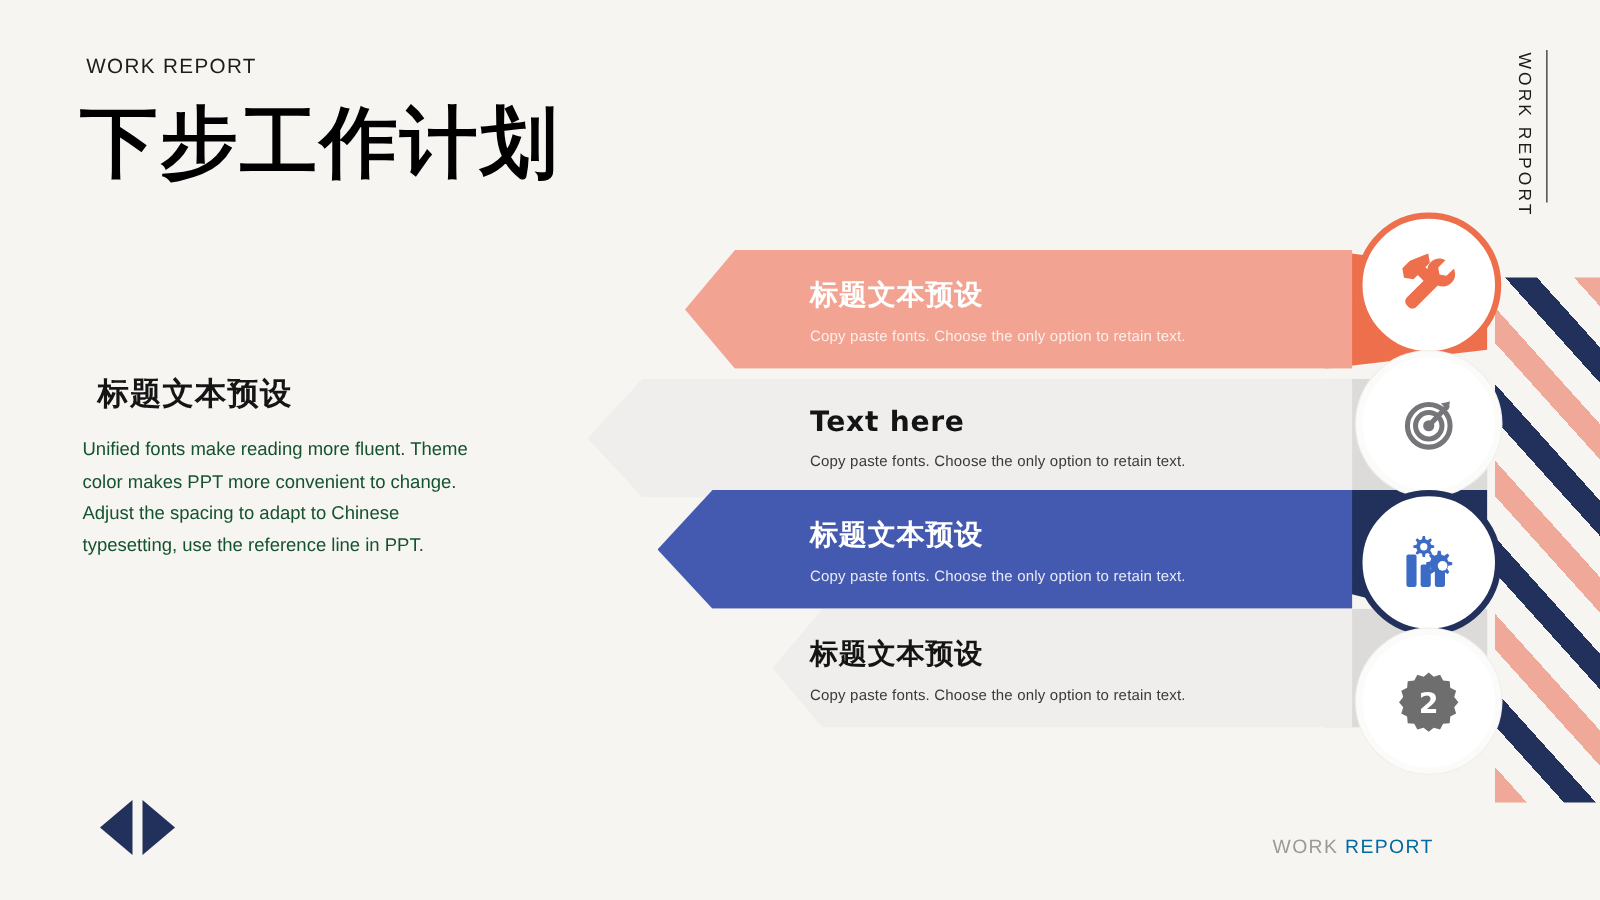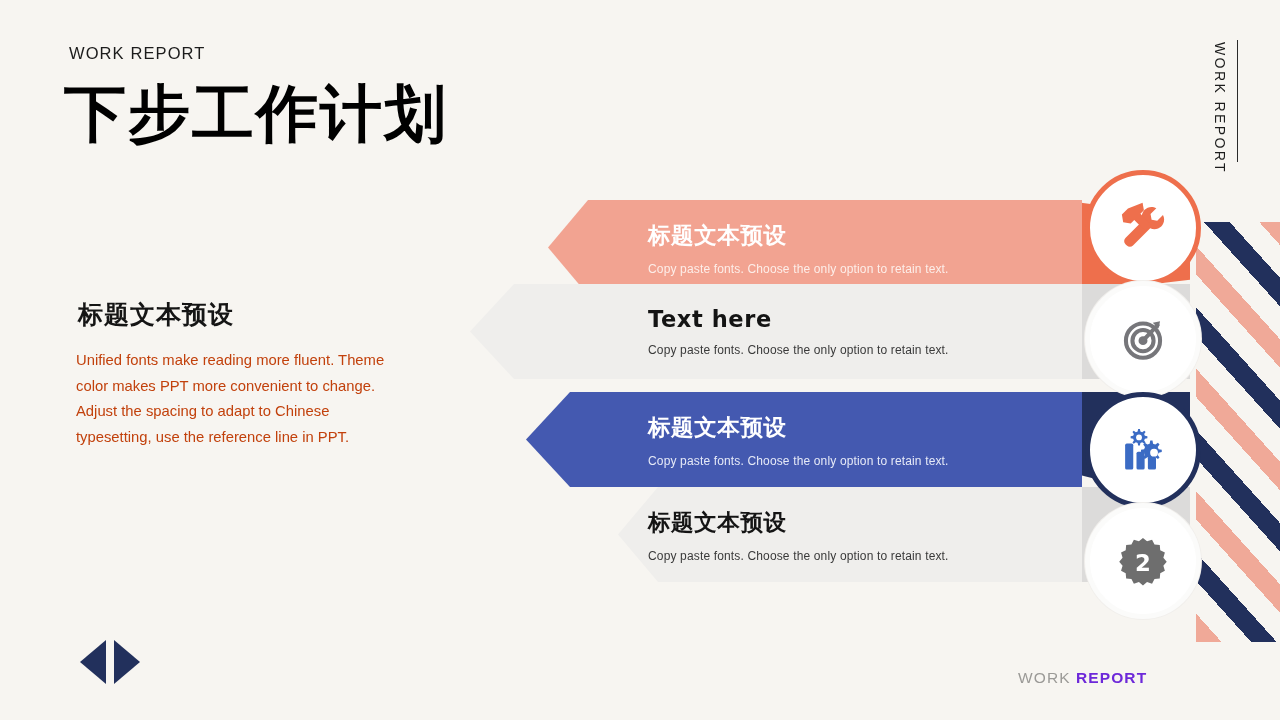--- a/index.html
+++ b/index.html
@@ -31,23 +31,23 @@
   }
 
   
   .left-heading {
     position: absolute; left: 78px; top: 298px;
     font-size: 25px; font-weight: 700; color: #151515;
     letter-spacing: 1px;
     font-family: "DejaVu Sans", "Liberation Sans", sans-serif;
   }
   .left-body {
-    position: absolute; left: 76px; top: 348px;
+    position: absolute; left: 66px; top: 348px;
     width: 330px;
-    font-size: 14.8px; line-height: 25.5px; color: #c2410c;
+    font-size: 14.8px; line-height: 25.5px; color: #14532d;
   }
 
   
   .vside {
     position: absolute; right: 52px; top: 42px;
     writing-mode: vertical-rl;
     font-size: 14px; letter-spacing: 2.4px;
     color: #1c1c1c;
   }
   .vline {
@@ -96,21 +96,21 @@
   }
   #row1 .tail {
     background: #ee6f4c;
     clip-path: polygon(0 0, 100% 18%, 100% 84%, 0 100%);
   }
   #row1 .txt { left: 100px; }
   #row1 .r-title { color: #ffffff; }
   #row1 .r-sub   { color: #fdeee9; }
 
   
-  #row2 { left: 470px; top: 284px; width: 720px; }
+  #row2 { left: 470px; top: 303px; width: 720px; }
   #row2 .body {
     background: #efeeec;
     clip-path: polygon(44px 0, 100% 0, 100% 100%, 44px 100%, 0 50%);
   }
   #row2 .tail {
     background: #dcdbda;
     clip-path: polygon(0 0, 100% 0, 100% 100%, 0 100%);
   }
   #row2 .txt { left: 178px; }
   #row2 .r-title { color: #141414; }
@@ -162,21 +162,21 @@
   .nav .tri { width: 0; height: 0; }
   .tri-l { border-top: 22px solid transparent; border-bottom: 22px solid transparent; border-right: 26px solid #22305c; }
   .tri-r { border-top: 22px solid transparent; border-bottom: 22px solid transparent; border-left: 26px solid #22305c; }
 
   
   .footer {
     position: absolute; left: 1018px; top: 669px;
     font-size: 15.5px; letter-spacing: 1.1px;
   }
   .footer .w { color: #9b9a97; }
-  .footer .r { color: #6d28d9; font-weight: bold; }
+  .footer .r { color: #0369a1; }
 </style>
 </head>
 <body>
 
 <div id="slide">
 
   <div class="eyebrow">WORK REPORT</div>
   <div class="big-title">下步工作计划</div>
 
   <div class="vside">WORK REPORT</div>

